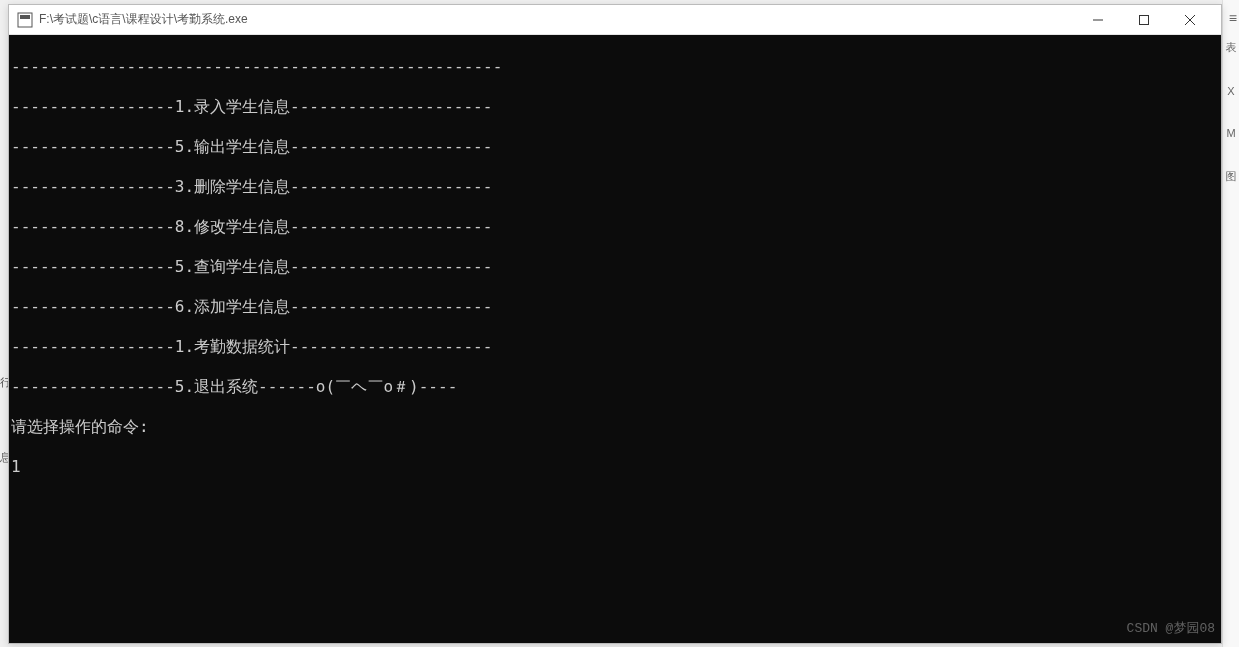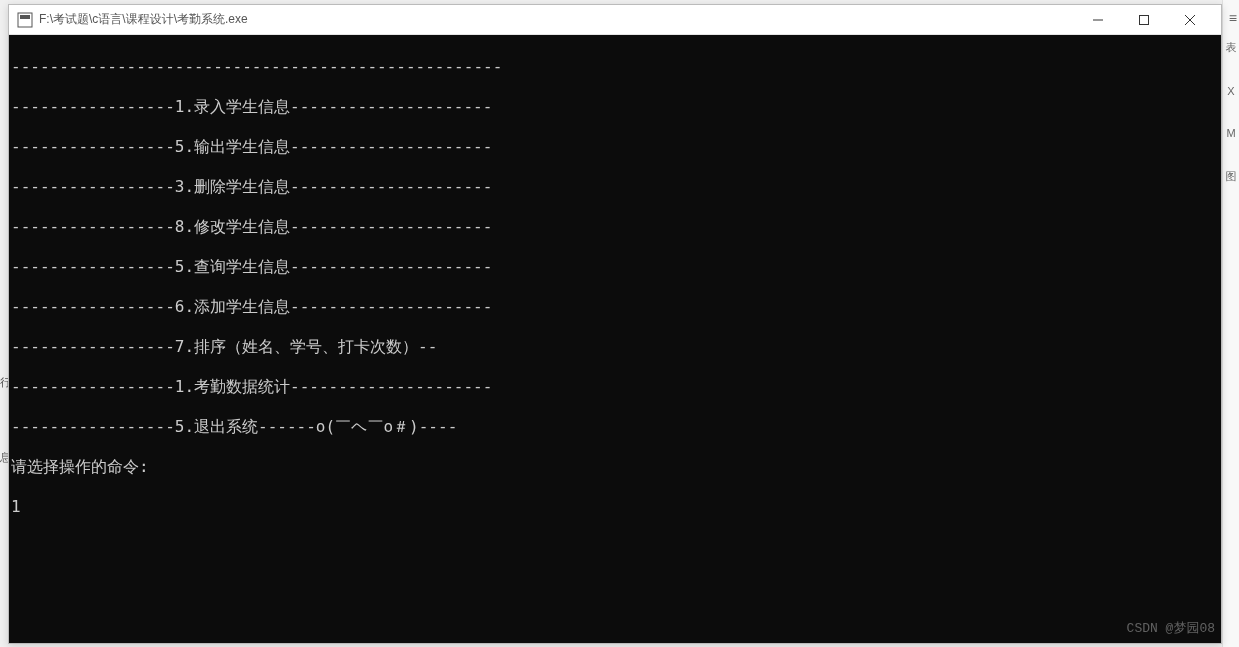--- a/index.html
+++ b/index.html
@@ -177,20 +177,19 @@
     </div>
   </div>
   <div class="console-body">
 <div class="console-line">---------------------------------------------------</div>
 <div class="console-line">-----------------1.录入学生信息---------------------</div>
 <div class="console-line">-----------------5.输出学生信息---------------------</div>
 <div class="console-line">-----------------3.删除学生信息---------------------</div>
 <div class="console-line">-----------------8.修改学生信息---------------------</div>
 <div class="console-line">-----------------5.查询学生信息---------------------</div>
 <div class="console-line">-----------------6.添加学生信息---------------------</div>
-<div class="console-line">-----------------7.排序（姓名、学号、打卡次数）--</div>
 <div class="console-line">-----------------1.考勤数据统计---------------------</div>
 <div class="console-line">-----------------5.退出系统------o(￣ヘ￣o＃)----</div>
 <div class="console-line">请选择操作的命令:</div>
 <div class="console-line">1</div>
     <div class="watermark">CSDN @梦园08</div>
   </div>
 </div>
 
 </body></html>

